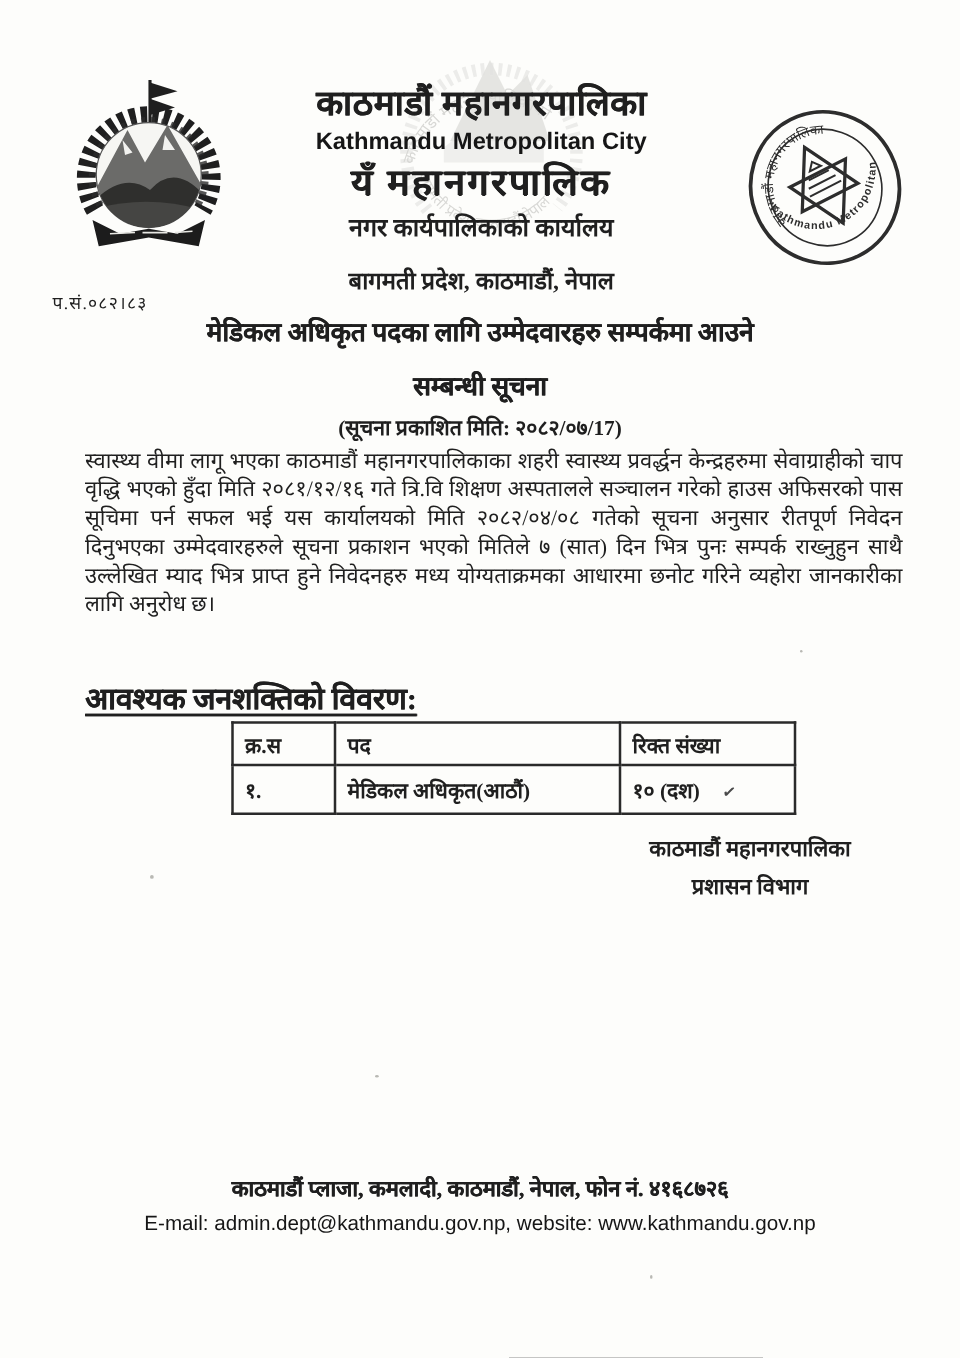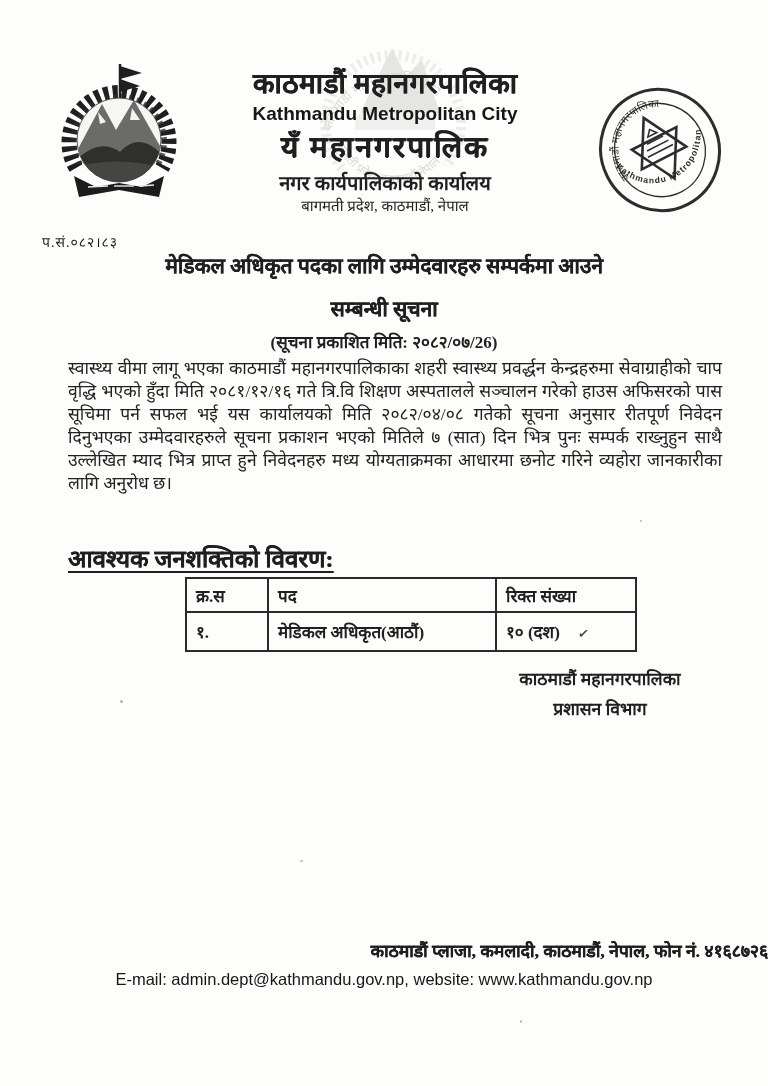--- a/index.html
+++ b/index.html
@@ -25,21 +25,21 @@
   }
   .org-eng{
     font-family:"Liberation Sans", sans-serif;
     font-size:19px;font-weight:600;margin-top:3px;color:#161616;
   }
   .org-ranjana{
     font-size:30px;font-weight:400;letter-spacing:2px;margin-top:5px;
     text-shadow:.8px 0 0 currentColor,-.8px 0 0 currentColor,0 .5px 0 currentColor;
   }
   .office-line{font-size:20px;margin-top:7px;font-weight:600;}
-  .region-line{font-size:15px;margin-top:3px;font-weight:400;}
+  .region-line{font-size:19px;margin-top:20px;font-weight:700;}
   .ref-number{position:absolute;left:42px;top:232px;font-size:14px;letter-spacing:1px;z-index:3;}
   
   .title-block{position:absolute;left:0;top:251px;width:768px;text-align:center;z-index:3;}
   .title-l1{font-size:21px;font-weight:700;text-shadow:.3px 0 0 currentColor;}
   .title-l2{font-size:21px;font-weight:700;margin-top:15px;text-shadow:.3px 0 0 currentColor;}
   .title-date{font-size:17px;margin-top:8px;font-weight:600;}
   
   .body-par{
     position:absolute;left:68px;top:357px;width:654px;
     font-size:17.5px;line-height:23px;text-align:justify;
@@ -65,21 +65,21 @@
   table.vacancy th{height:26px;}
   table.vacancy td{height:31px;}
   .col-sn{width:62px;}
   .col-post{width:208px;}
   .col-count{width:120px;}
   .tick{display:inline-block;margin-left:18px;color:#4a4a4a;font-size:13px;transform:rotate(8deg);font-family:"Liberation Sans",sans-serif;}
   
   .signature{position:absolute;left:468px;top:664px;width:264px;text-align:center;font-size:17.5px;line-height:30px;font-weight:600;}
   
   .footer-address{
-    position:absolute;left:0;top:938px;width:768px;text-align:right;
+    position:absolute;left:0;top:938px;width:768px;text-align:center;
     font-size:17.5px;font-weight:700;text-shadow:.3px 0 0 currentColor;
   }
   .footer-contact{
     position:absolute;left:0;top:970px;width:768px;text-align:center;
     font-family:"Liberation Sans", sans-serif;
     font-size:16.5px;font-weight:500;color:#161616;
   }
   
   .speck{position:absolute;border-radius:50%;background:#b9b9b4;}
 </style>
@@ -166,21 +166,21 @@
         <textPath href="#stBot" startOffset="0">Kathmandu Metropolitan City</textPath>
       </text>
     </g>
   </svg>
 
   <div class="ref-number">प.सं.०८२।८३</div>
 
   <div class="title-block">
     <div class="title-l1">मेडिकल अधिकृत पदका लागि उम्मेदवारहरु सम्पर्कमा आउने</div>
     <div class="title-l2">सम्बन्धी सूचना</div>
-    <div class="title-date">(सूचना प्रकाशित मिति: २०८२/०७/26)</div>
+    <div class="title-date">(सूचना प्रकाशित मिति: २०८२/०७/17)</div>
   </div>
 
   <div class="body-par">स्वास्थ्य वीमा लागू भएका काठमाडौं महानगरपालिकाका शहरी स्वास्थ्य प्रवर्द्धन केन्द्रहरुमा सेवाग्राहीको चाप वृद्धि भएको हुँदा मिति २०८१/१२/१६ गते त्रि.वि शिक्षण अस्पतालले सञ्चालन गरेको हाउस अफिसरको पास सूचिमा पर्न सफल भई यस कार्यालयको मिति २०८२/०४/०८ गतेको सूचना अनुसार रीतपूर्ण निवेदन दिनुभएका उम्मेदवारहरुले सूचना प्रकाशन भएको मितिले ७ (सात) दिन भित्र पुनः सम्पर्क राख्नुहुन साथै उल्लेखित म्याद भित्र प्राप्त हुने निवेदनहरु मध्य योग्यताक्रमका आधारमा छनोट गरिने व्यहोरा जानकारीका लागि अनुरोध छ।</div>
 
   <div class="manpower-heading">आवश्यक जनशक्तिको विवरण:</div>
 
   <table class="vacancy">
     <thead>
       <tr>
         <th class="col-sn">क्र.स</th>

